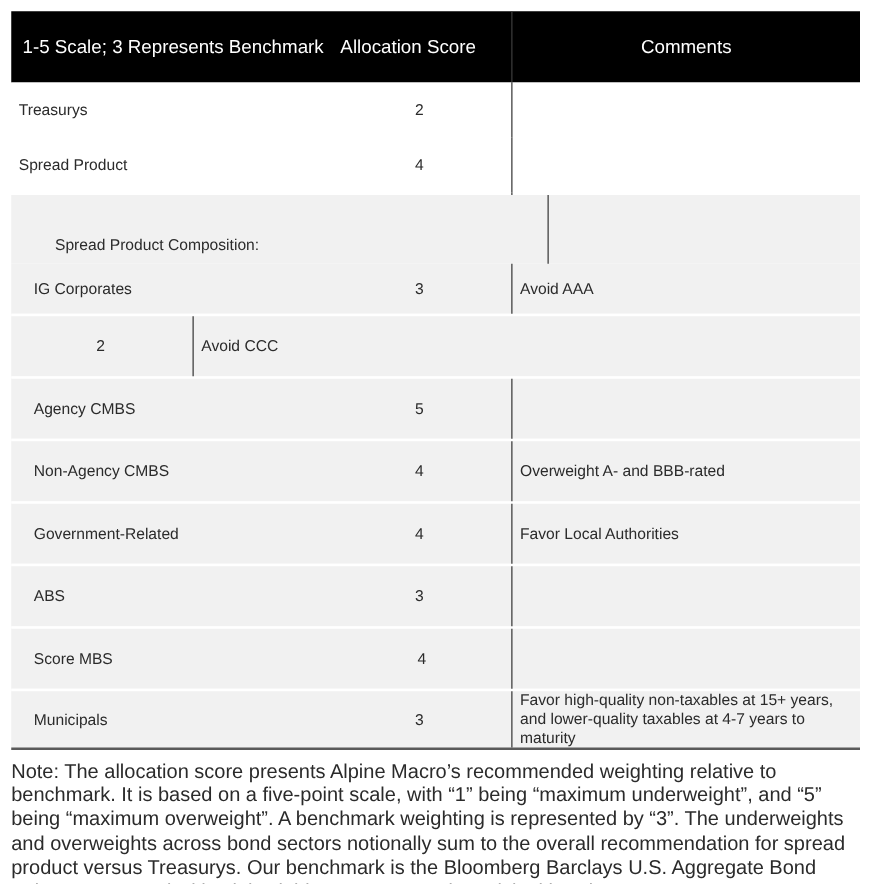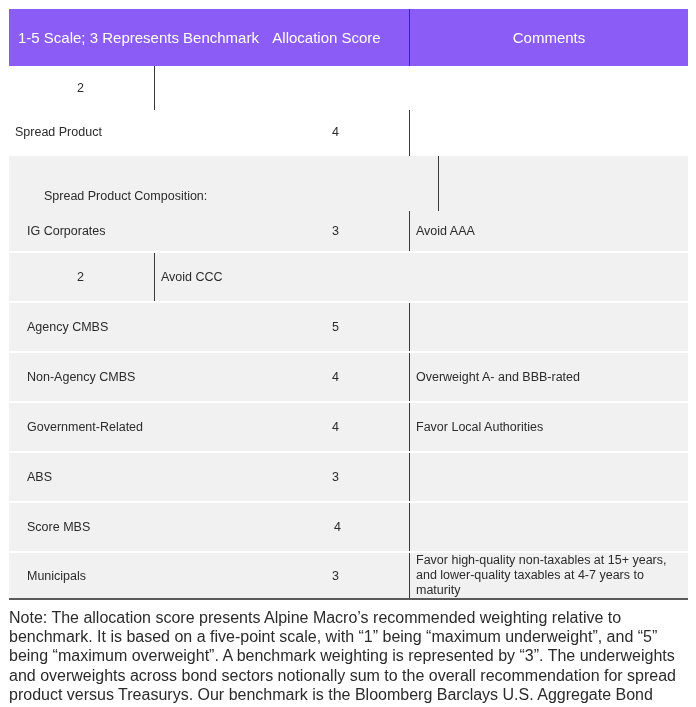--- a/index.html
+++ b/index.html
@@ -17,21 +17,21 @@
     }
     .table-wrap {
       position: absolute;
       left: 9px;
       top: 9px;
       width: 679px;
     }
     .header {
       display: flex;
       height: 57px;
-      background: #8b5cf6;
+      background: #000000;
       color: #ffffff;
       font-size: 15px;
     }
     .header .c1 {
       width: 255px;
       display: flex;
       align-items: center;
       padding-left: 9px;
       box-sizing: border-box;
     }
@@ -101,20 +101,21 @@
 <body>
 
 <div class="table-wrap">
   <div class="header">
     <div class="c1">1-5 Scale; 3 Represents Benchmark</div>
     <div class="c2">Allocation Score</div>
     <div class="c3">Comments</div>
   </div>
 
   <div class="row white">
+    <div class="c1">Treasurys</div>
     <div class="c2">2</div>
     <div class="c3"></div>
   </div>
   <div class="row white">
     <div class="c1">Spread Product</div>
     <div class="c2">4</div>
     <div class="c3"></div>
   </div>
   <div class="spacer-white" style="display:flex;">
       <div style="width:400px;border-right:1px solid #3b3b3b;"></div>

